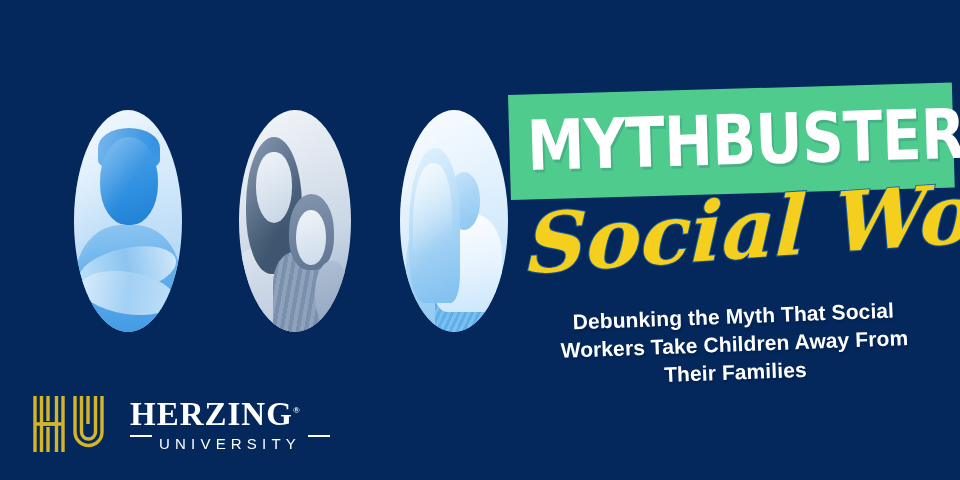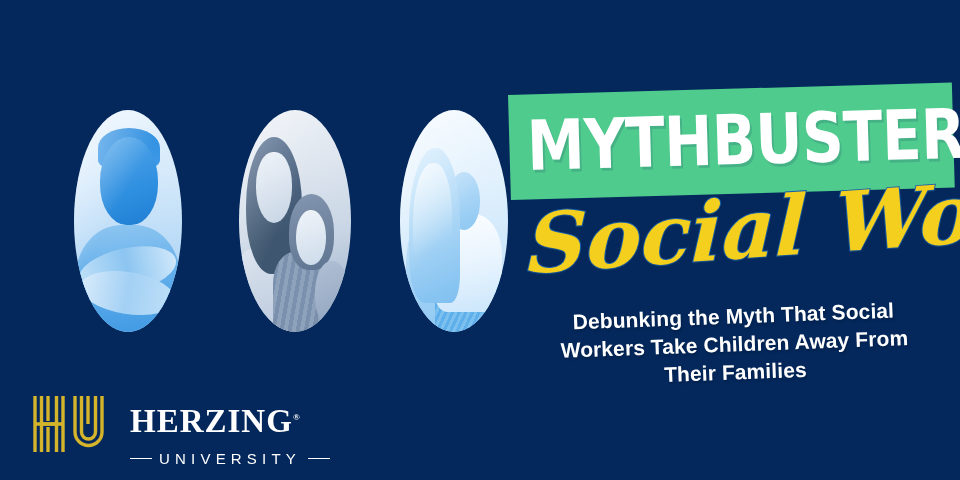--- a/index.html
+++ b/index.html
@@ -223,29 +223,29 @@
     left:32px; top:392px;
     width:280px; height:68px;
   }
   #logo-mark { position:absolute; left:0; top:2px; width:82px; height:60px; }
   #logo-type { position:absolute; left:98px; top:0; width:190px; height:62px; }
 
   #logo-word {
     font-family:"Liberation Serif","DejaVu Serif", serif;
     font-weight:bold;
     font-size:33px;
-    line-height:51px;
+    line-height:36px;
     letter-spacing:1px;
     color:#ffffff;
     white-space:nowrap;
   }
   #logo-word sup { font-size:9px; vertical-align:super; letter-spacing:0; }
 
   #logo-sub-row {
-    display:flex; align-items:center; gap:7px;
+    display:flex; align-items:flex-start; gap:7px;
     margin-top:3px;
   }
   .logo-rule { flex:0 0 22px; height:1.5px; background:#ffffff; }
   #logo-sub {
     font-family:"Liberation Sans","DejaVu Sans", sans-serif;
     font-size:15px;
     letter-spacing:5.2px;
     color:#ffffff;
     white-space:nowrap;
   }

